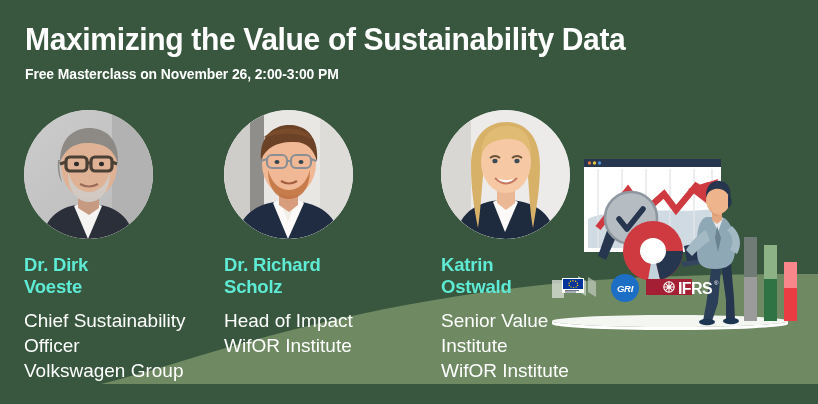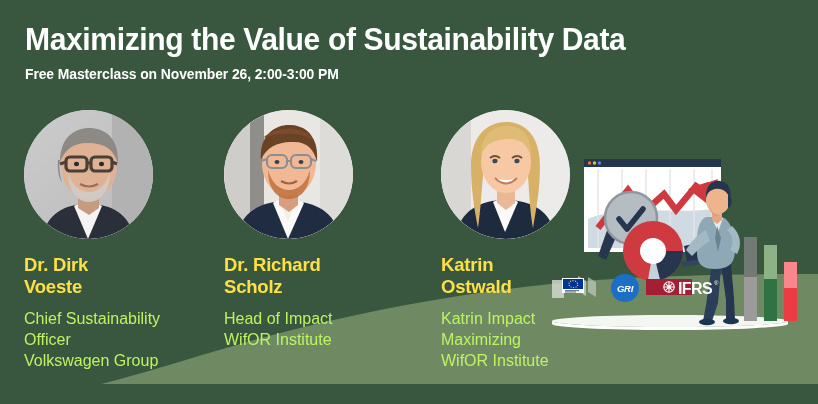--- a/index.html
+++ b/index.html
@@ -51,31 +51,31 @@
 
   .avatar{
     width:129px;height:129px;border-radius:50%;
     overflow:hidden;position:relative;
     background:#d7d7d7;
   }
   .avatar svg{display:block;width:129px;height:129px;}
 
   .sp-name{
     margin-top:15px;
-    color:#fde047;
+    color:#5eead4;
     font-size:18.5px;
     font-weight:bold;
     line-height:1.18;
     width:150px;
     letter-spacing:-0.2px;
   }
   .sp-role{
     margin-top:10px;
-    color:#bef264;
-    font-size:16px;
+    color:#ffffff;
+    font-size:19px;
     font-weight:normal;
     line-height:1.32;
     width:165px;
   }
   .sp-role div{white-space:nowrap;}
 
   
   .illus{position:absolute;left:540px;top:140px;width:278px;height:200px;}
   .illus svg{display:block;}
 
@@ -239,22 +239,22 @@
           <path d="M54 68 q11 11 22 0 q-11 4 -22 0 z" fill="#ffffff"></path>
           <path d="M54 68 q11 11 22 0" stroke="#c4785f" stroke-width="1.8" fill="none"></path>
         </g>
       </svg>
     </div>
     <div class="sp-name">
       <div>Katrin</div>
       <div>Ostwald</div>
     </div>
     <div class="sp-role">
-      <div>Katrin Impact</div>
-      <div>Maximizing</div>
+      <div>Senior Value</div>
+      <div>Institute</div>
       <div>WifOR Institute</div>
     </div>
   </div>
 
   <div class="illus">
     <svg viewBox="0 0 278 200" width="278" height="200" aria-hidden="true">
 
       <ellipse cx="130" cy="181" rx="118" ry="6" fill="#f4f6f2"></ellipse>
 
       <g>

